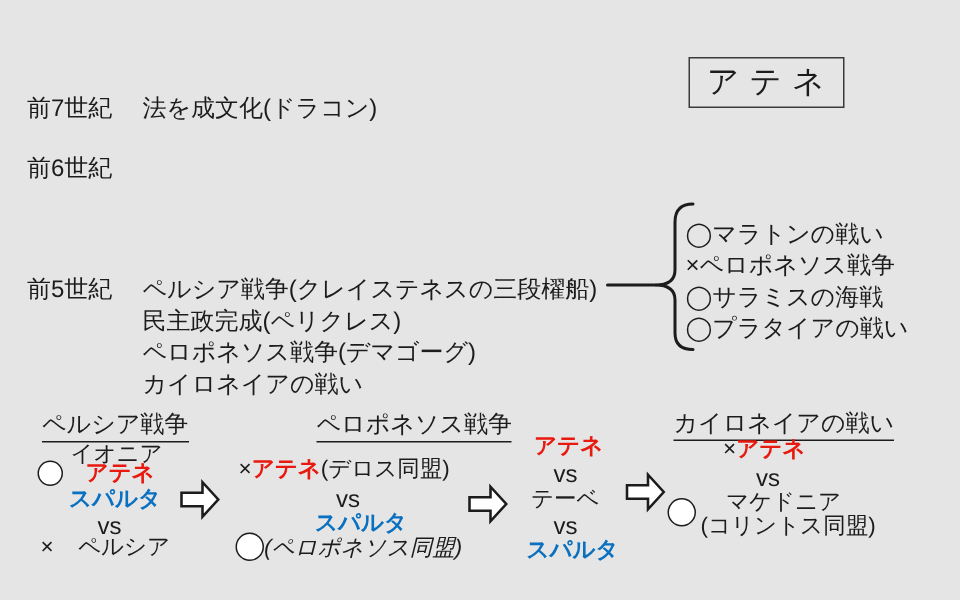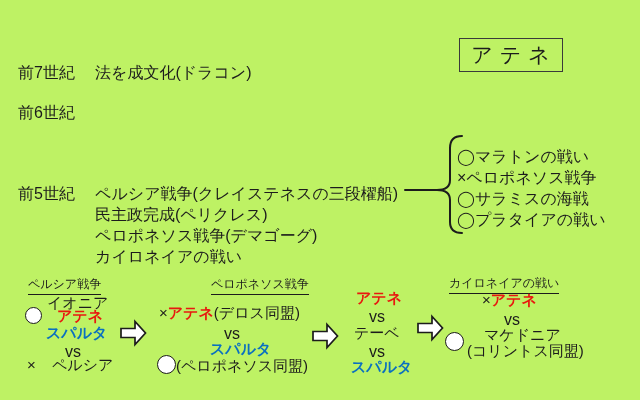--- a/index.html
+++ b/index.html
@@ -1,26 +1,26 @@
 <!DOCTYPE html>
 <html style="--athens_red: #e8190f; --sparta_blue: #0a70c0;"><head>
 <meta charset="utf-8">
 <style>
   html,body{margin:0;padding:0;background:#fff;}
   .canvas{
-    position:relative;width:640px;height:400px;background:#bef264;overflow:hidden;
+    position:relative;width:640px;height:400px;background:#e5e5e5;overflow:hidden;
     font-family:"Liberation Sans","DejaVu Sans",sans-serif;color:#1c1c1c;
   }
   .abs{position:absolute;white-space:nowrap;}
   .t16{font-size:16px;line-height:21px;}
   .t15{font-size:15px;line-height:18px;}
   .vs{font-size:16px;line-height:14px;color:#1c1c1c;}
   .red{color:var(--athens_red);font-weight:700;}
   .blue{color:var(--sparta_blue);font-weight:700;}
-  .hdr{font-size:12px;line-height:18px;border-bottom:1.6px solid #1c1c1c;padding-bottom:1px;}
+  .hdr{font-size:16px;line-height:18px;border-bottom:1.6px solid #1c1c1c;padding-bottom:1px;}
   .title-box{
     left:459px;top:38px;width:96px;height:32px;border:1.7px solid #3a3a3a;
     text-align:center;line-height:32px;font-size:21px;letter-spacing:7px;padding-left:6px;
   }
   .circle{border:1.7px solid #1c1c1c;border-radius:50%;background:#fff;}
   .c16{width:15px;height:15px;}
   .c19{width:17px;height:17px;}
   svg{display:block;}
 </style>
 </head>
@@ -67,21 +67,21 @@
     <polygon points="2,9.5 16,9.5 16,2.5 26.5,14 16,25.5 16,18.5 2,18.5" fill="#ffffff" stroke="#1c1c1c" stroke-width="1.7"></polygon>
   </svg>
 
   <div class="abs hdr" style="left:163px;top:275px;margin-left:48px;">ペロポネソス戦争</div>
   <div class="abs t15" style="left:159px;top:304px;">
     <span>×</span><span class="red">アテネ</span><span>(デロス同盟)</span>
   </div>
   <div class="abs vs" style="left:224px;top:327px;">vs</div>
   <div class="abs t15 blue" style="left:210px;top:340px;">スパルタ</div>
   <div class="abs circle c19" style="left:157px;top:355px;"></div>
-  <div class="abs t15" style="left:176px;top:357px;">(ペロポネソス同盟)</div>
+  <div class="abs t15" style="left:176px;top:357px;font-style:italic;">(ペロポネソス同盟)</div>
 
   <svg class="abs" style="left:311px;top:322px;" width="28" height="28" viewBox="0 0 28 28">
     <polygon points="2,9.5 16,9.5 16,2.5 26.5,14 16,25.5 16,18.5 2,18.5" fill="#ffffff" stroke="#1c1c1c" stroke-width="1.7"></polygon>
   </svg>
 
   <div class="abs t15 red" style="left:356px;top:289px;">アテネ</div>
   <div class="abs vs" style="left:369px;top:310px;">vs</div>
   <div class="abs t15" style="left:354px;top:324px;">テーベ</div>
   <div class="abs vs" style="left:369px;top:345px;">vs</div>
   <div class="abs t15 blue" style="left:351px;top:358px;">スパルタ</div>

